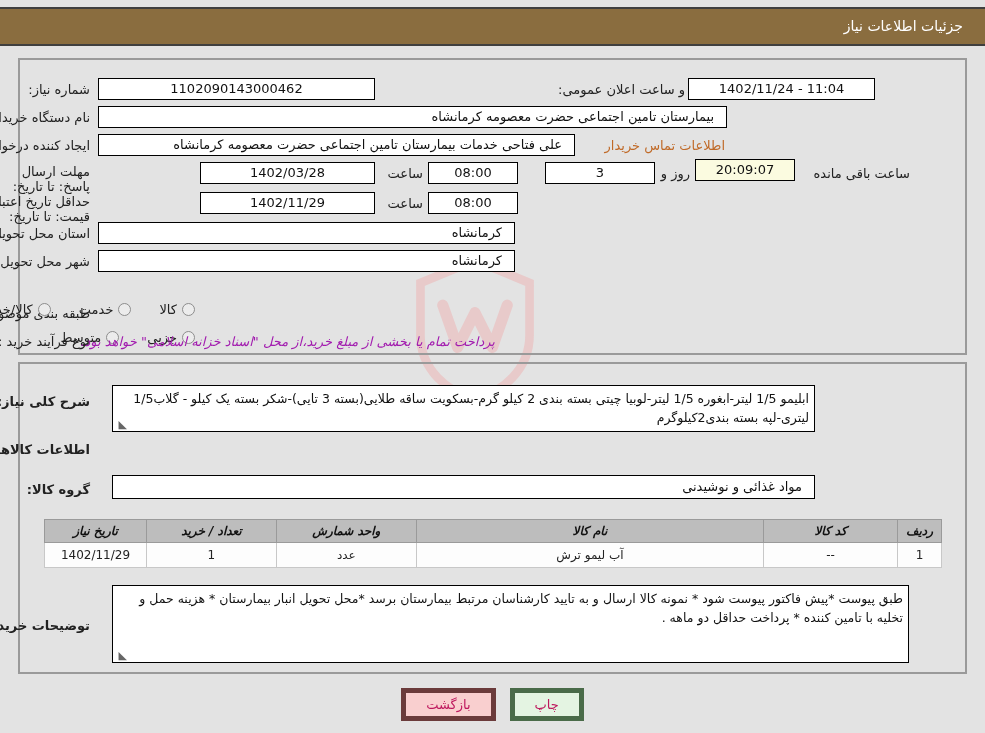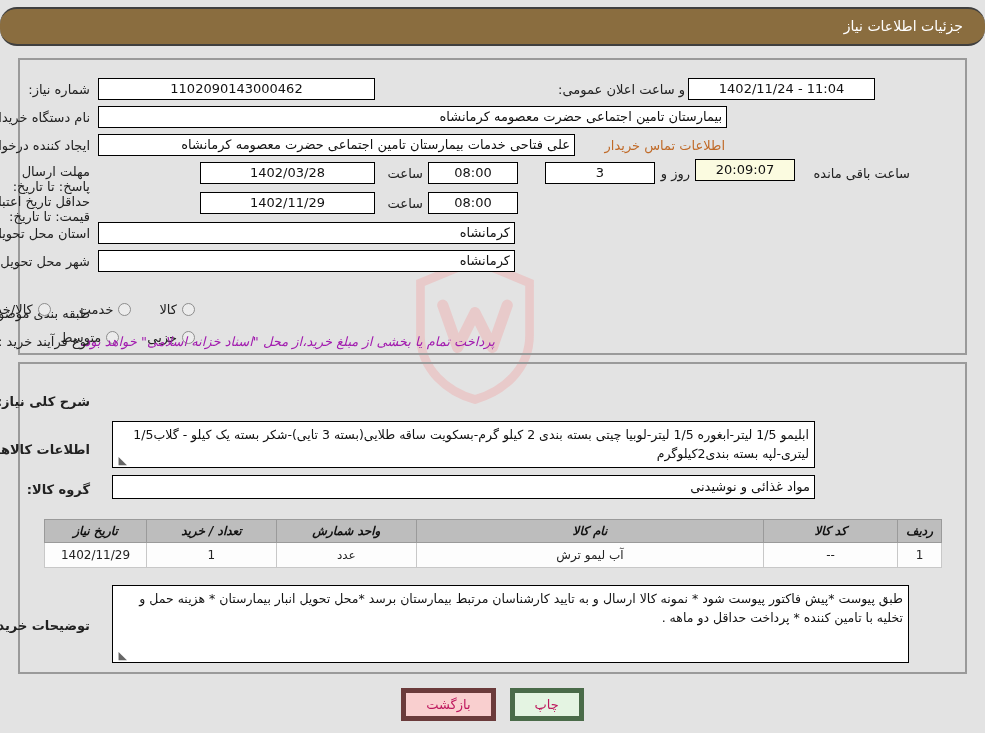--- a/index.html
+++ b/index.html
@@ -43,21 +43,20 @@
 
   
   .titlebar {
     position: absolute;
     left: 0; top: 7px;
     width: 985px; height: 39px;
     background: #8a6d3f;
     border-top: 2px solid #3f3f3f;
     border-bottom: 2px solid #3f3f3f;
     z-index: 3;
-    border-radius: 17px;
   }
   .titlebar .t {
     position: absolute;
     right: 22px; top: 9px;
     color: #ffffff;
     font-size: 14px;
     font-weight: normal;
   }
 
   
@@ -81,21 +80,21 @@
   .lbl.bold { font-weight: bold; }
   .lbl.wrap { white-space: normal; line-height: 15px; }
 
   .fld {
     position: absolute;
     border: 1px solid #000;
     background: #fff;
     font-family: "DejaVu Sans", "Liberation Sans", sans-serif;
     font-size: 13px;
     color: #111;
-    padding: 0 4px;
+    padding: 0 12px;
     line-height: 20px;
     height: 22px;
     overflow: hidden;
     white-space: nowrap;
     z-index: 4;
   }
   .fld.ctr  { text-align: center; }
   .fld.rgt  { text-align: right; }
   .fld.yellow { background: #fbfbe0; }
 
@@ -281,21 +280,21 @@
     <div class="radio-opt">
       <span class="radio"></span>
       <span class="radio-lbl">متوسط</span>
     </div>
   </div>
   <div class="note-line" style="right:490px; top:334px;">پرداخت تمام یا بخشی از مبلغ خرید،از محل "اسناد خزانه اسلامی" خواهد بود.</div>
 
   <div class="panel" id="panel-bottom"></div>
 
   <div class="lbl bold" style="right:895px; top:394px;">شرح کلی نیاز:</div>
-  <div class="ta" style="right:170px; top:385px; width:703px; height:47px;margin-top:36px;">
+  <div class="ta" style="right:170px; top:385px; width:703px; height:47px;">
     <span>ابلیمو 1/5 لیتر-ابغوره 1/5 لیتر-لوبیا چیتی بسته بندی 2 کیلو گرم-بسکویت ساقه طلایی(بسته 3 تایی)-شکر بسته یک کیلو  - گلاب1/5 لیتری-لپه بسته بندی2کیلوگرم</span>
     <span class="grip">◣</span>
   </div>
 
   <div class="lbl bold" style="right:895px; top:442px;">اطلاعات کالاهای مورد نیاز</div>
 
   <div class="lbl bold" style="right:895px; top:482px;">گروه کالا:</div>
   <div class="fld rgt" style="right:170px; top:475px; width:703px; height:24px; line-height:22px;">مواد غذائی و نوشیدنی</div>
 
   <table class="tbl" style="right:43px; top:519px; width:898px;">

